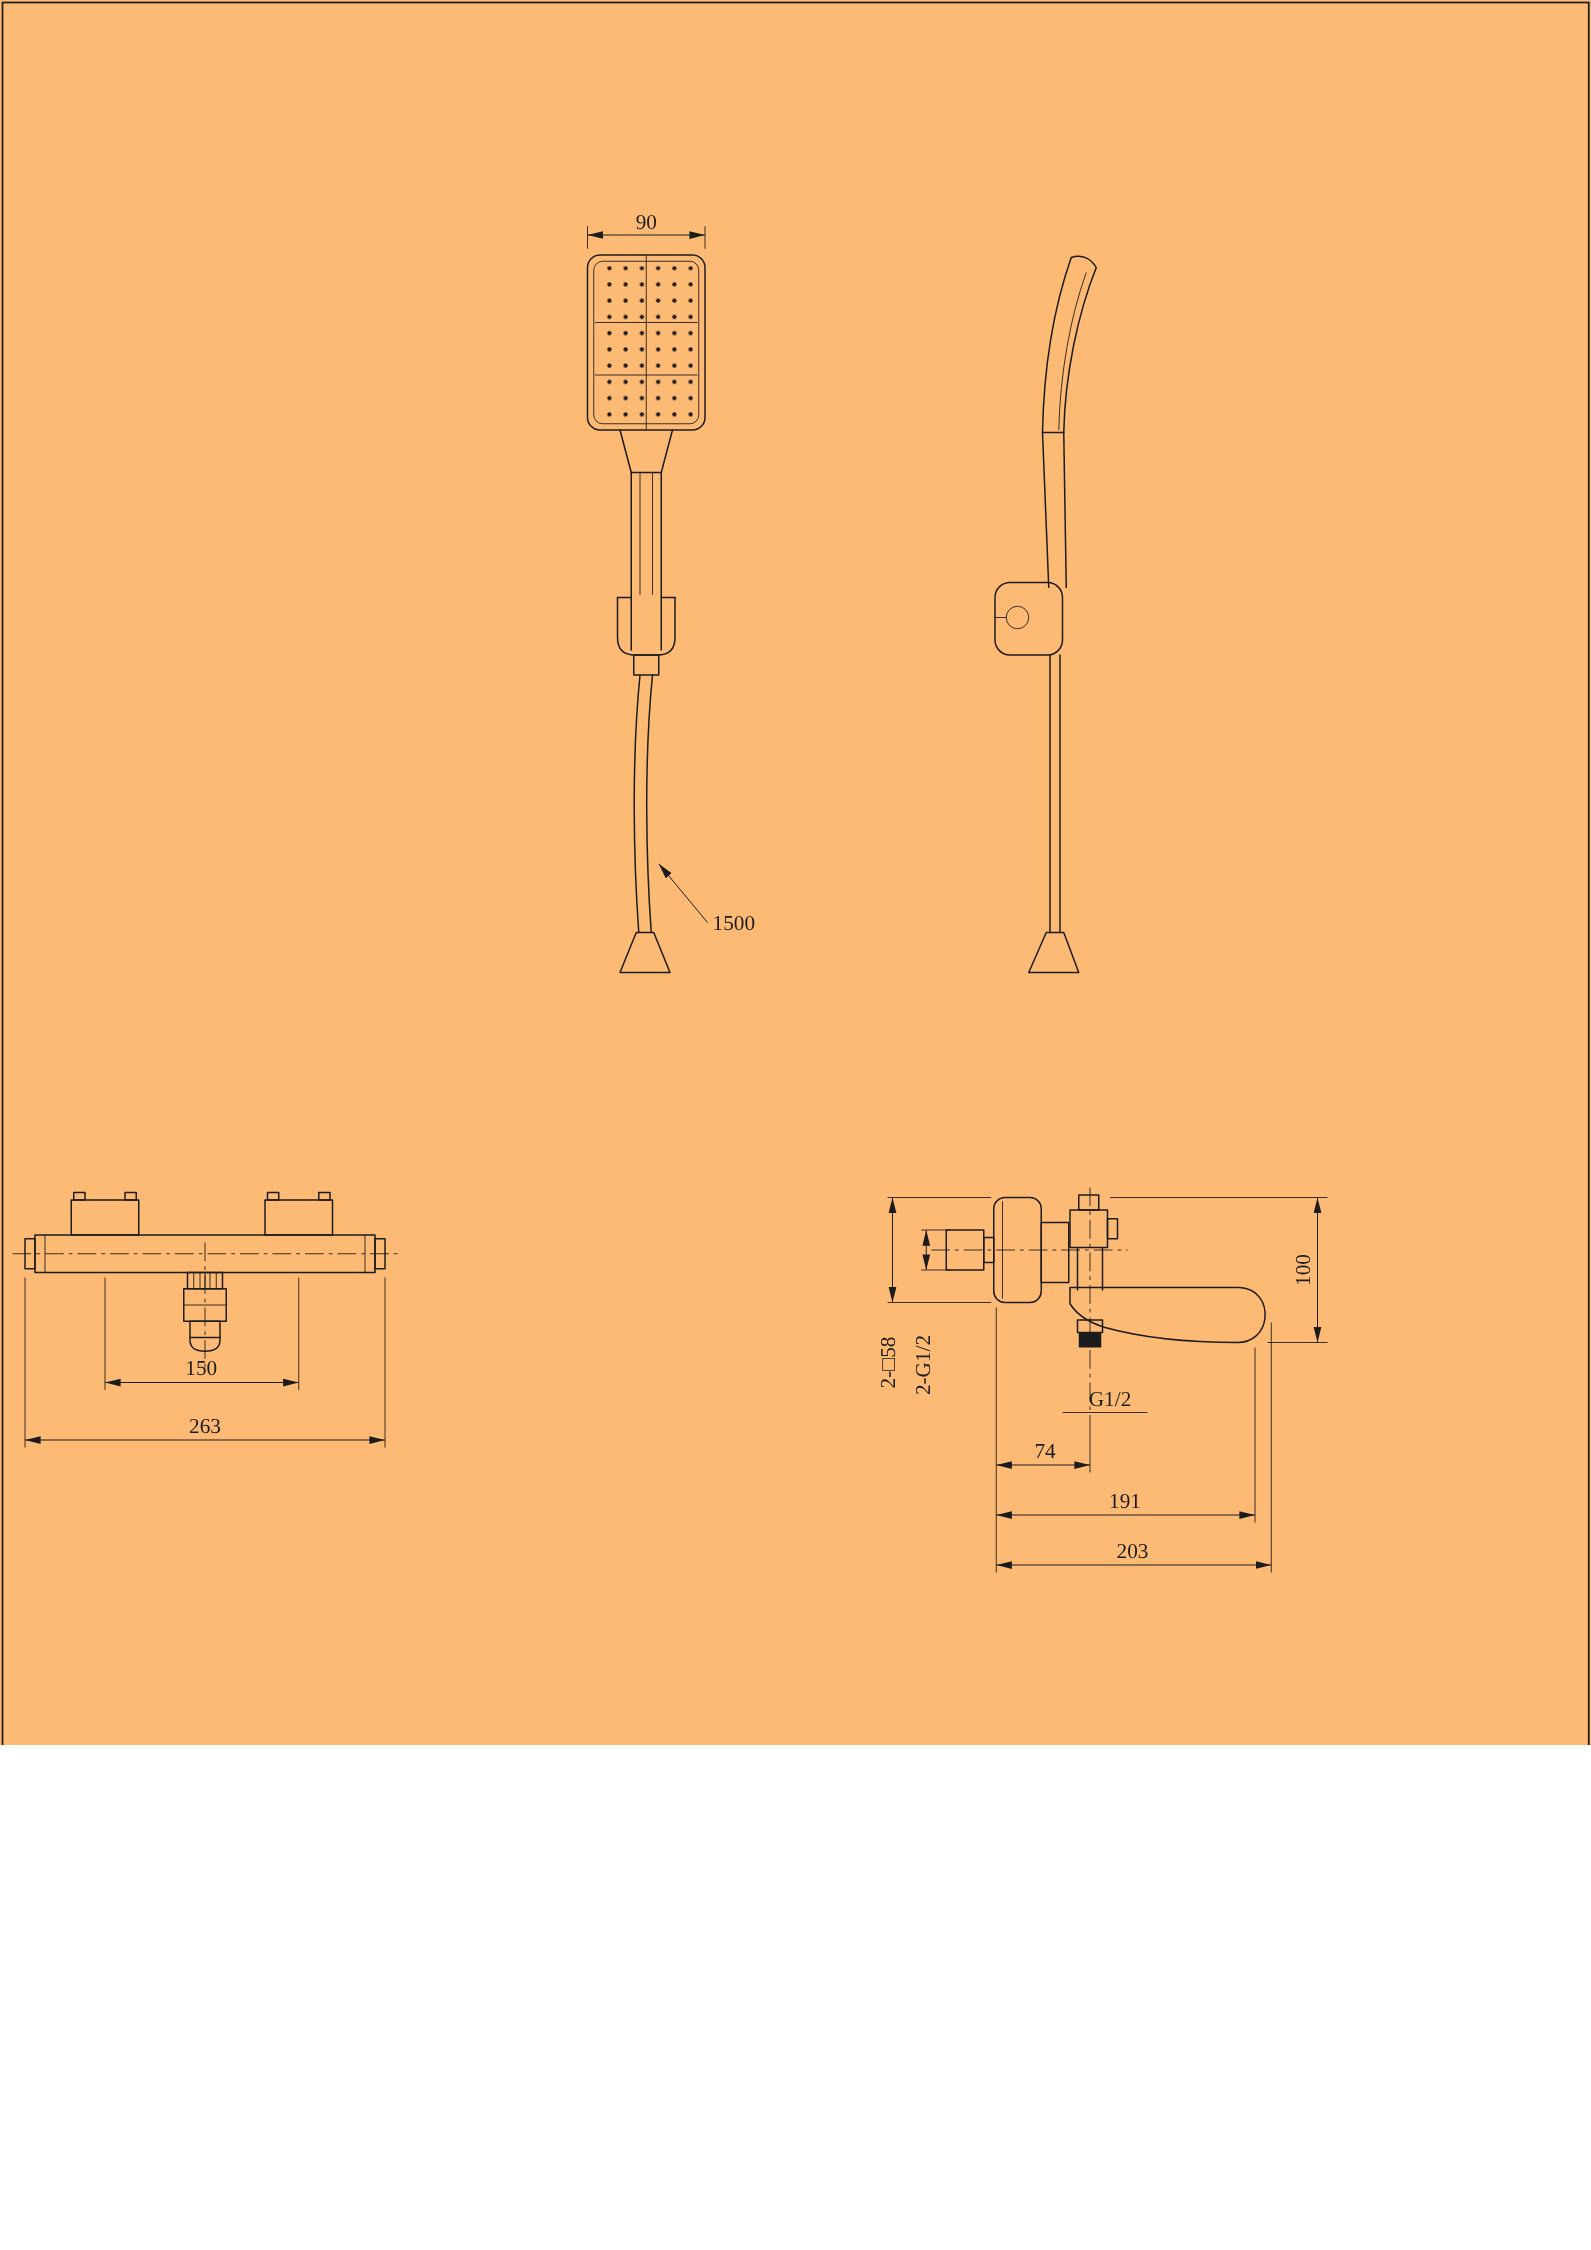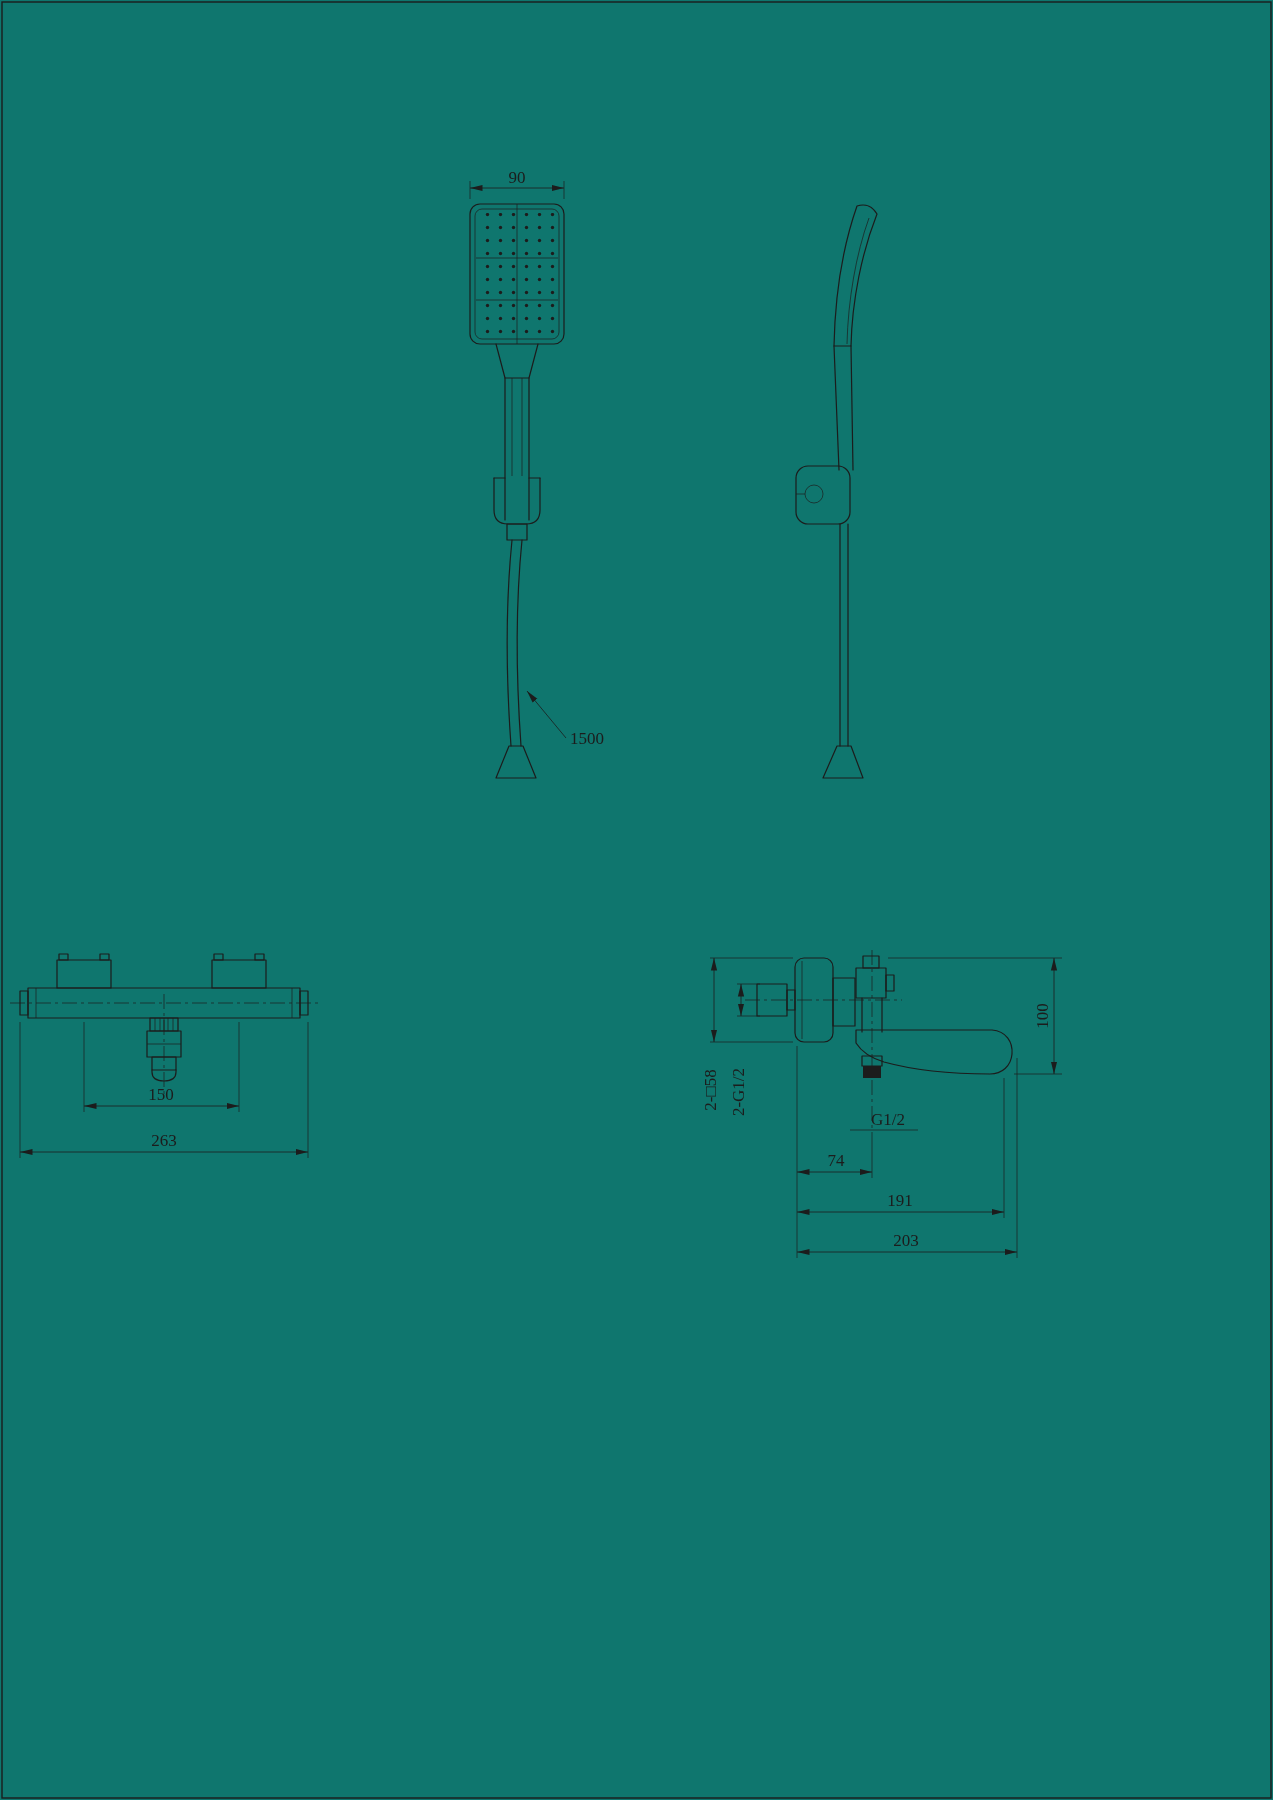--- a/index.html
+++ b/index.html
@@ -1,16 +1,16 @@
 <!DOCTYPE html>
 <html><head>
 <meta charset="utf-8">
 <style>
   html, body { margin: 0; padding: 0; background: #ffffff; }
-  .sheet { width: 1273px; height: 1800px; position: relative; background: #0f766e; }
+  .sheet { width: 1273px; height: 1396px; position: relative; background: #fdba74; }
   svg { display: block; }
   .s  { stroke: #1c1c1c; stroke-width: 1.2; fill: none; stroke-linejoin: round; stroke-linecap: round; }
   .t  { stroke: #1c1c1c; stroke-width: 0.7; fill: none; }
   .d  { stroke: #1c1c1c; stroke-width: 0.8; fill: none; }
   .cl { stroke: #1c1c1c; stroke-width: 0.7; fill: none; stroke-dasharray: 15 4 3 4; }
   .txt { font-family: "Liberation Serif", serif; font-size: 17px; fill: #1c1c1c; }
   .blk { fill: #1c1c1c; stroke: none; }
   .frame { fill: none; stroke: #1c1c1c; stroke-width: 1.4; }
 </style>
 </head>

